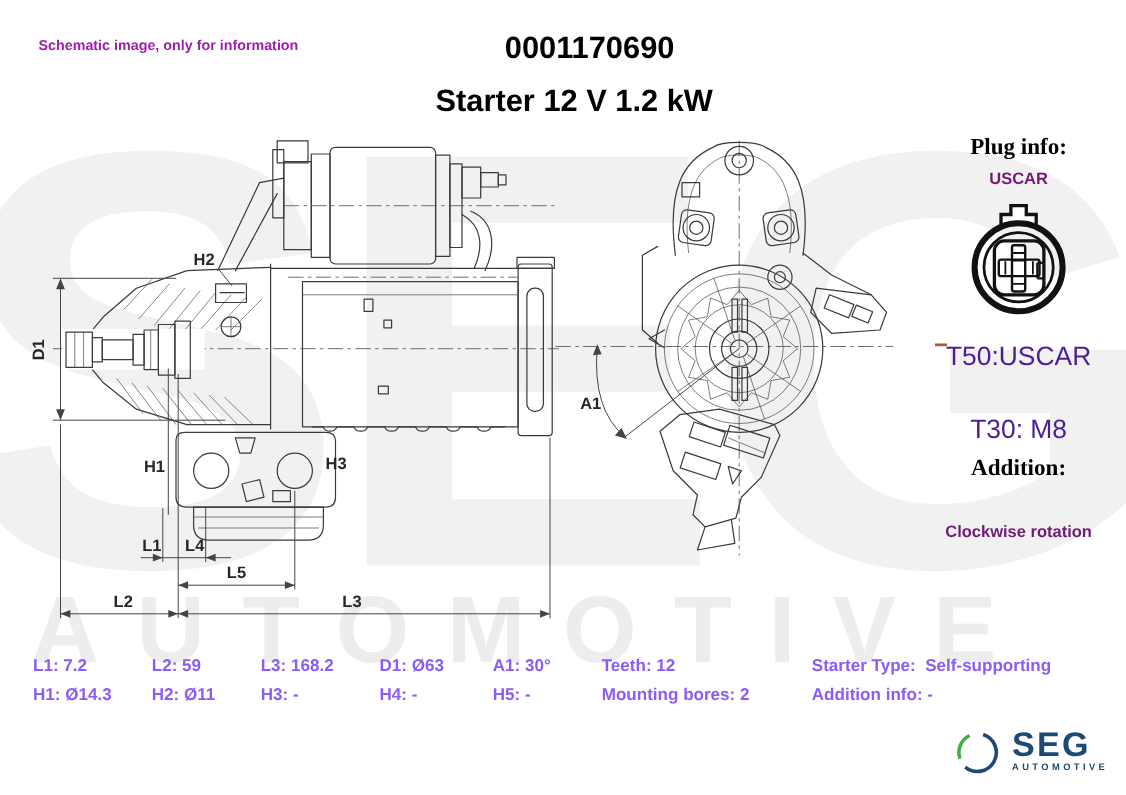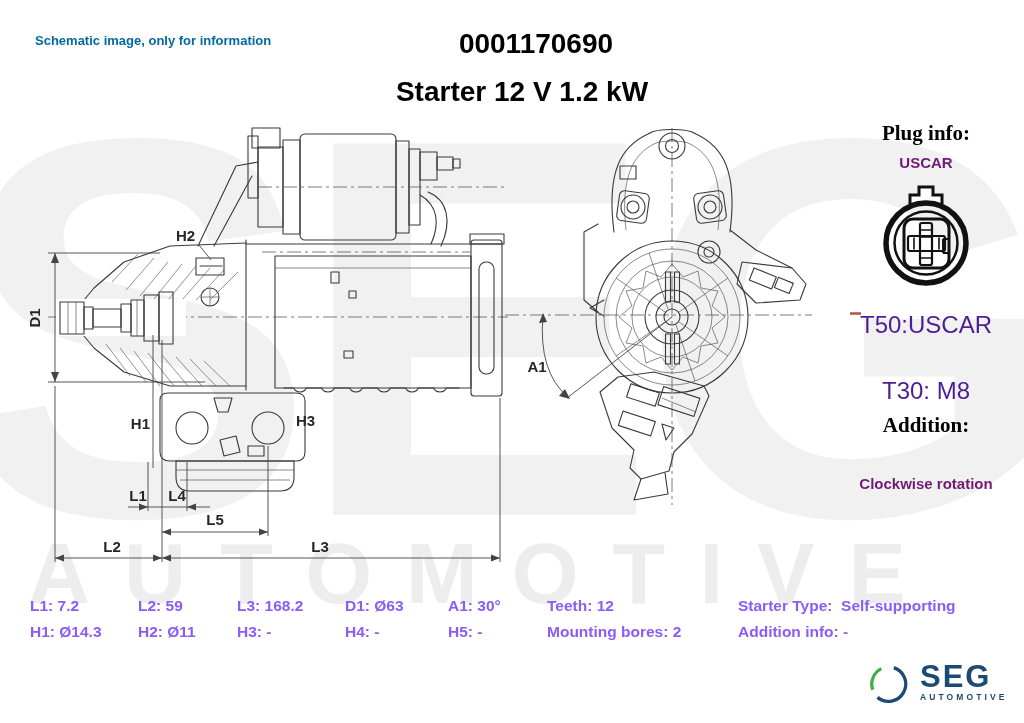--- a/index.html
+++ b/index.html
@@ -3,21 +3,21 @@
 <meta charset="utf-8">
 <style>
   html,body{margin:0;padding:0;background:#fff;}
   .page{position:relative;width:1024px;height:723px;background:#ffffff;overflow:hidden;
         font-family:"Liberation Sans",sans-serif;color:#1a1a1a;}
   
   .wm{position:absolute;font-weight:700;line-height:1;z-index:1;white-space:nowrap;user-select:none;}
   .wm-seg{left:-45px;top:58px;font-size:540px;letter-spacing:-18px;color:#f1f1f1;width:1140px;overflow:hidden;}
   .wm-auto{left:28px;top:530px;font-size:86px;letter-spacing:34px;color:#ededed;width:1000px;overflow:hidden;}
   
-  .note{position:absolute;left:35px;top:33px;font-size:13px;font-weight:700;z-index:3;color:#0369a1;}
+  .note{position:absolute;left:35px;top:33px;font-size:13px;font-weight:700;z-index:3;color:#a21caf;}
   .part-number{position:absolute;left:0;top:28px;width:1016px;text-align:center;font-size:28px;font-weight:700;z-index:3;color:#000;margin-left:28px;}
   .title{position:absolute;left:0;top:76px;width:1044px;text-align:center;font-size:28px;font-weight:700;z-index:3;color:#000;}
   
   svg.drawing{position:absolute;left:0;top:0;z-index:2;}
   .ln{stroke:#3a3a3a;fill:none;stroke-width:1.1;stroke-linejoin:round;stroke-linecap:round;}
   .thin{stroke:#4a4a4a;fill:none;stroke-width:.65;}
   .cl{stroke:#5a5a5a;fill:none;stroke-width:.8;stroke-dasharray:14 4 3 4;}
   .dim{stroke:#444;fill:none;stroke-width:.9;}
   .arr{fill:#444;stroke:none;}
   .dim-label{font-family:"Liberation Sans",sans-serif;font-size:15px;font-weight:700;fill:#262626;}

